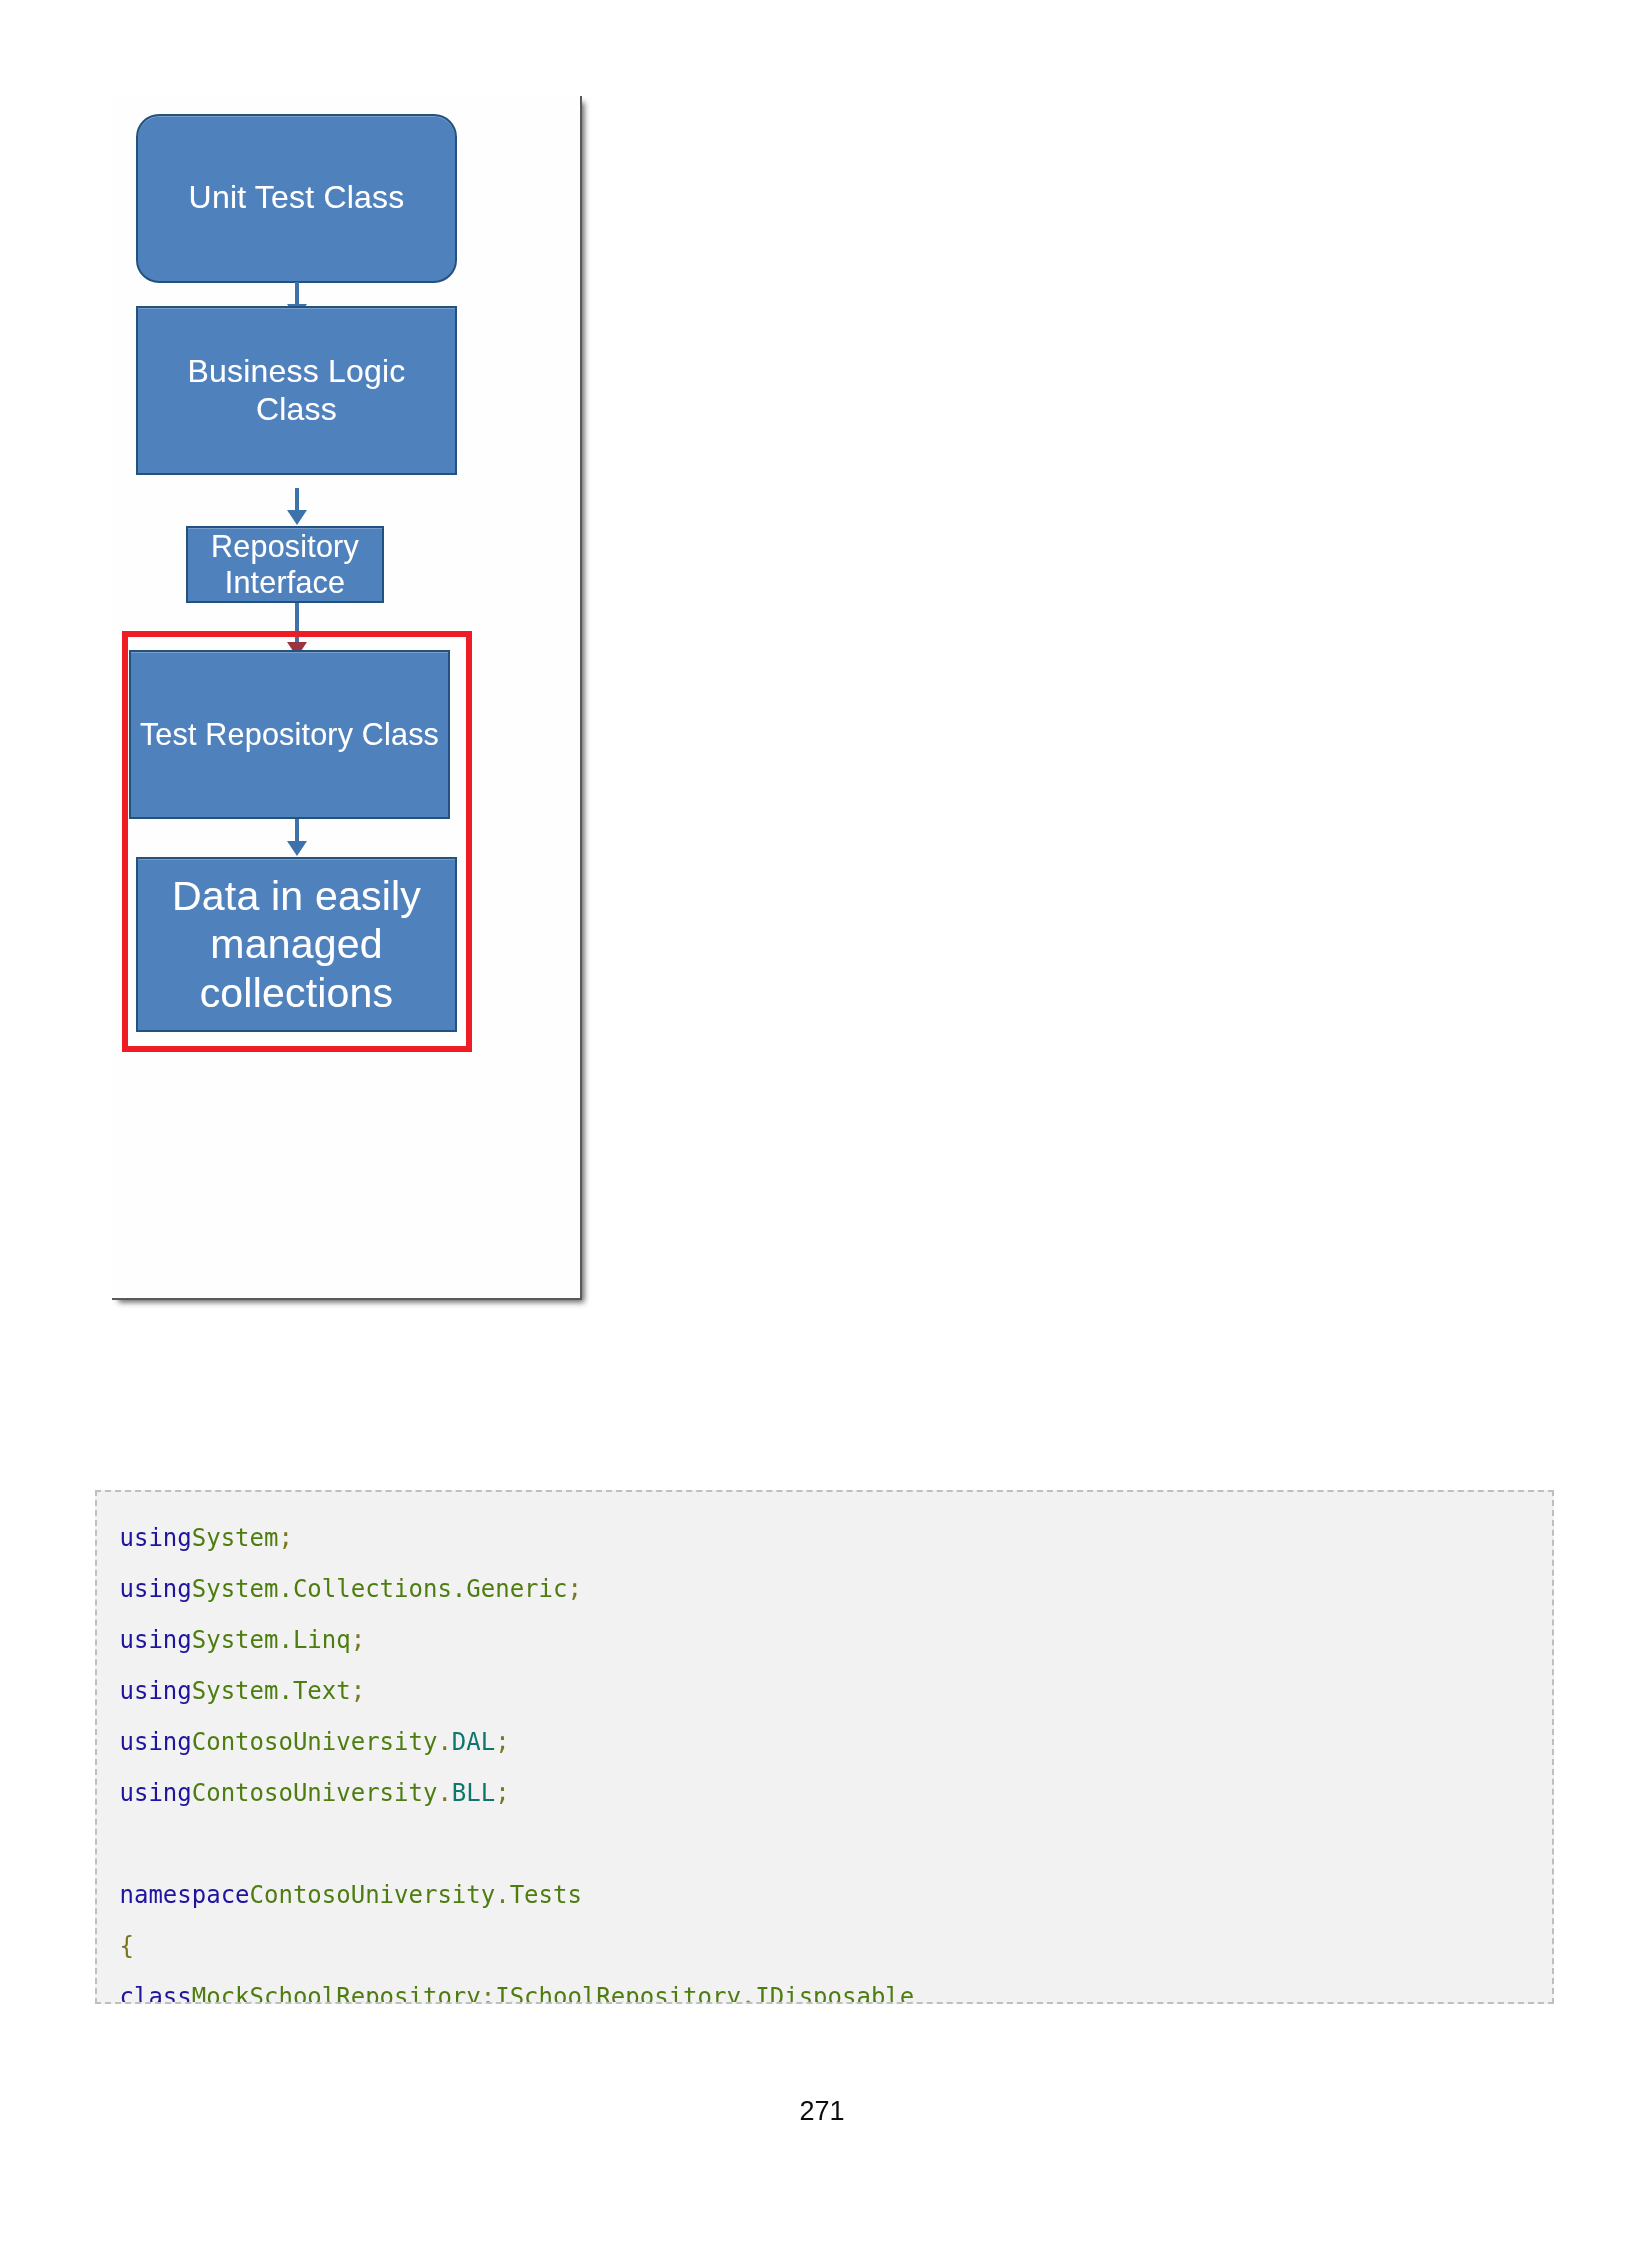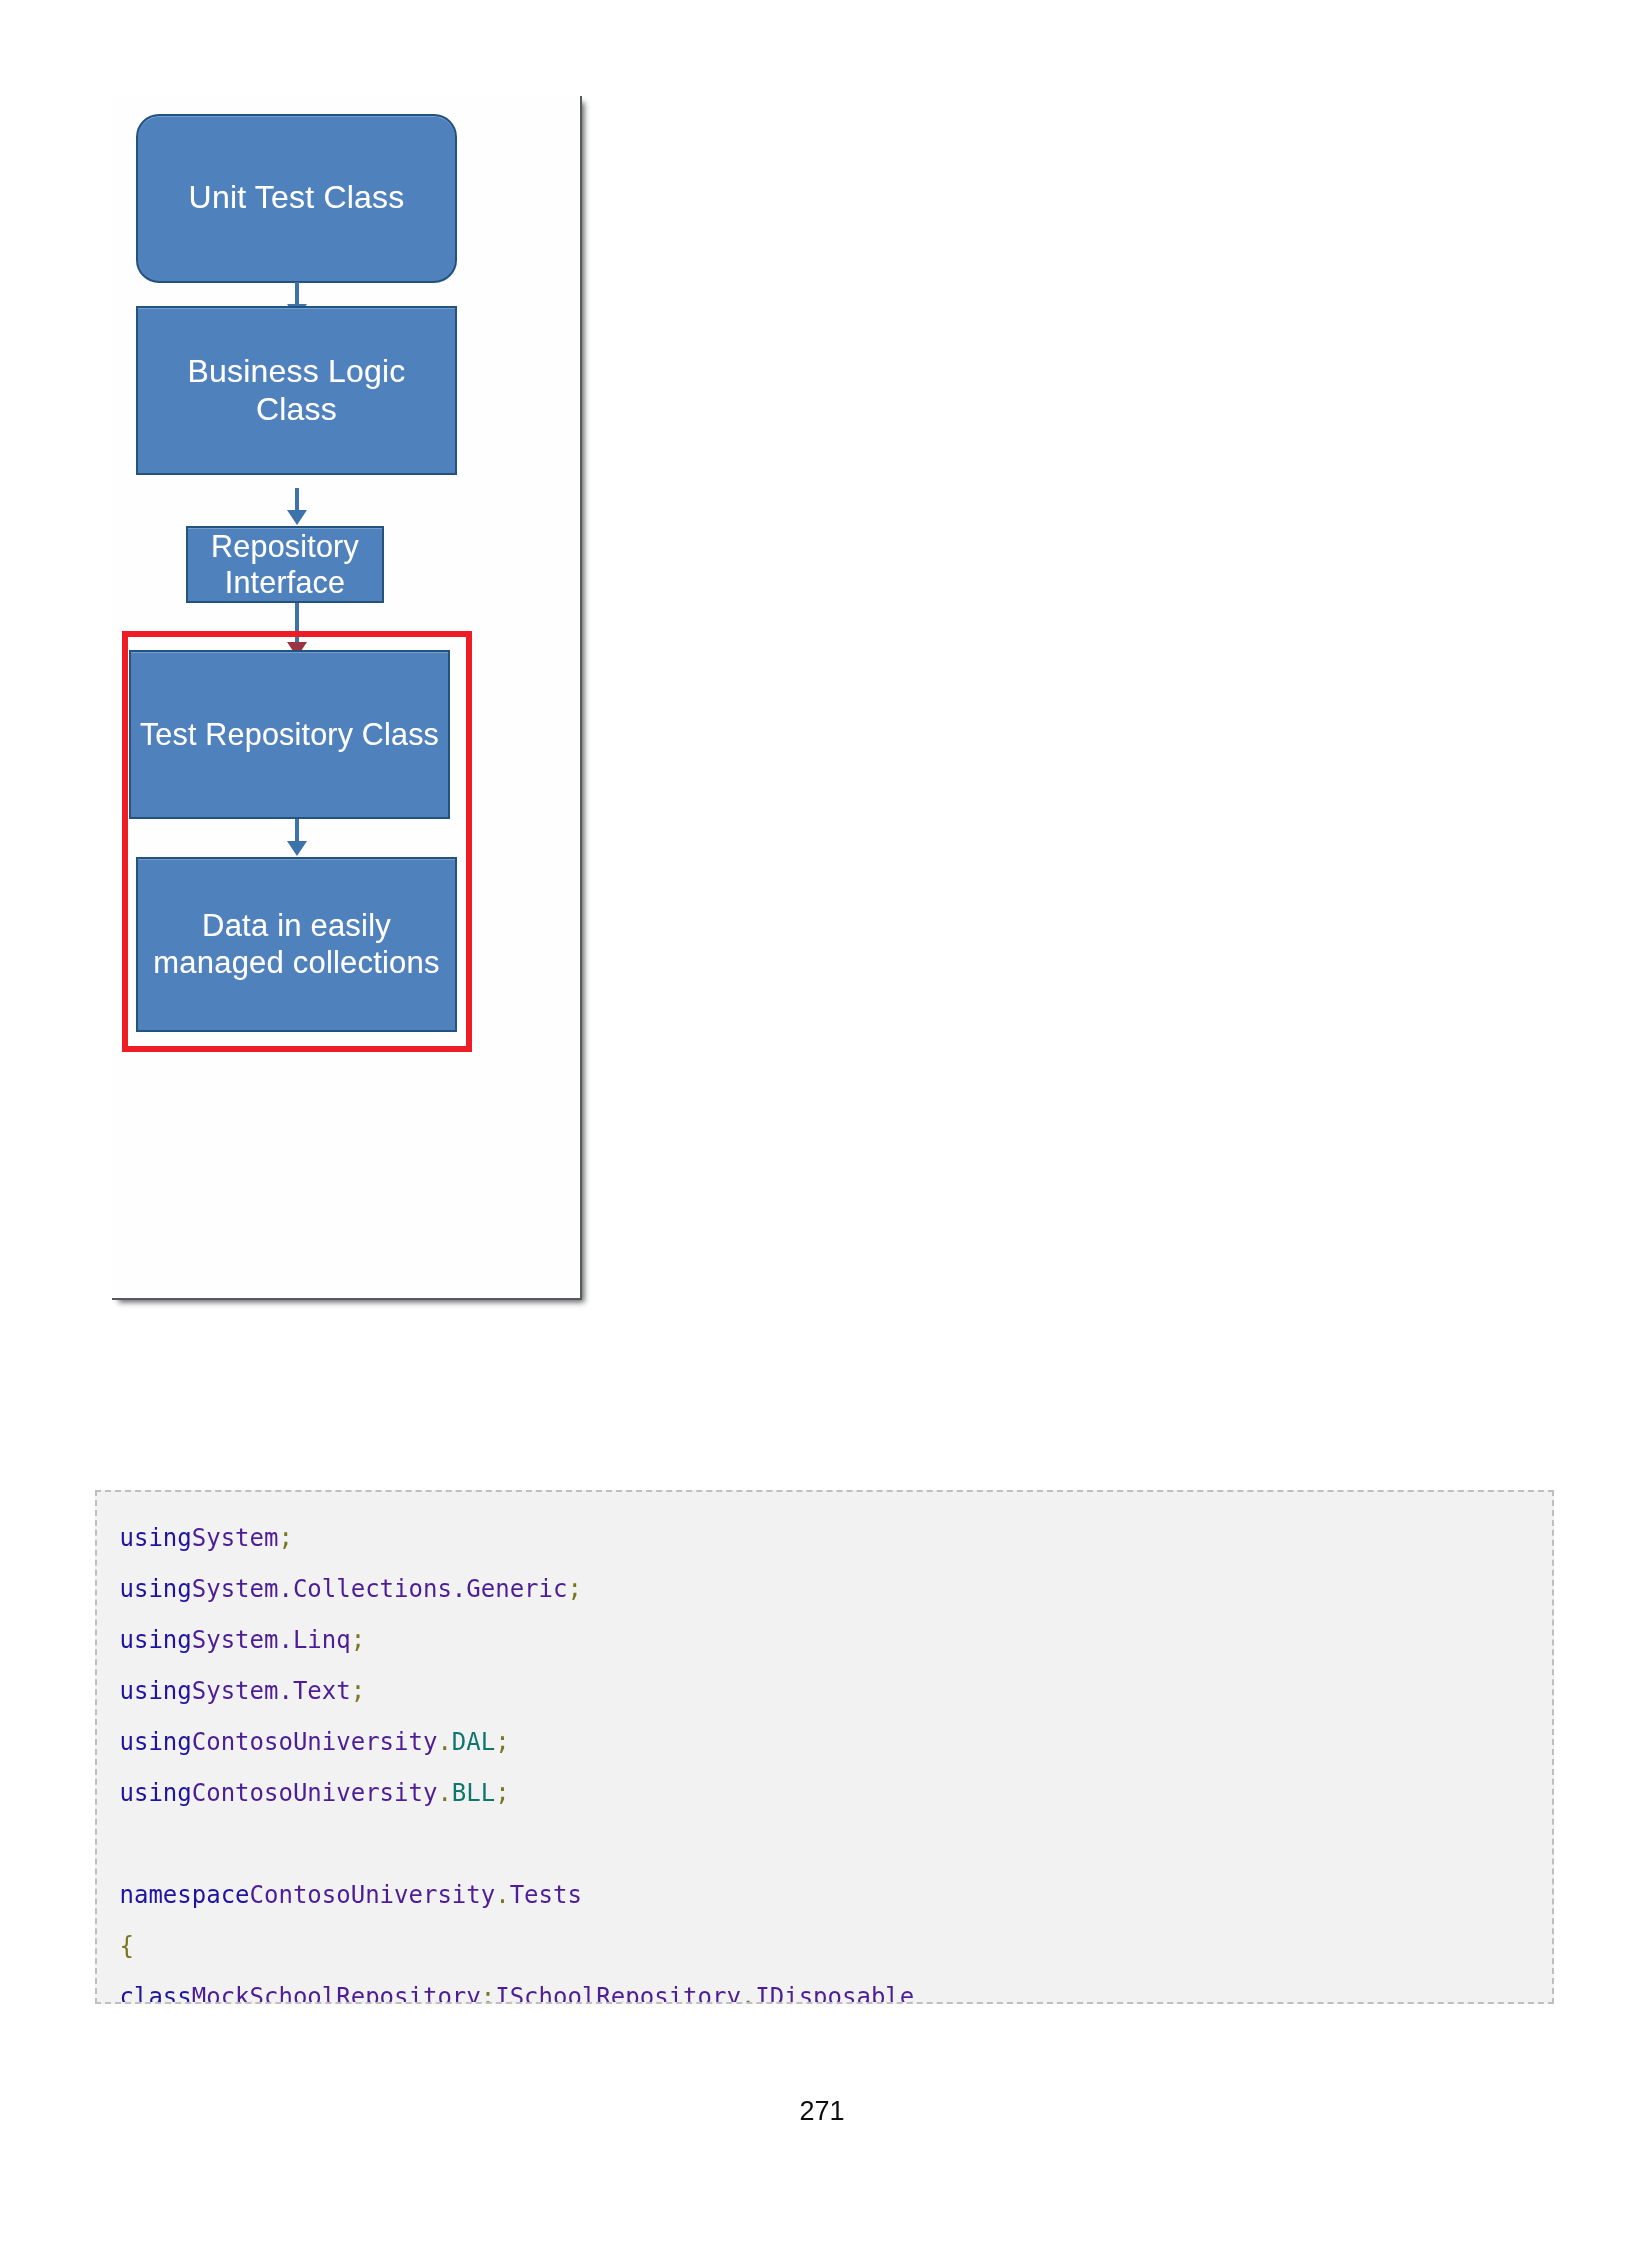--- a/index.html
+++ b/index.html
@@ -58,21 +58,21 @@
     letter-spacing: 0.2px;
     box-shadow: 0 0.8px 0 rgba(255,255,255,0.30) inset;
     text-shadow: 0 0 0.8px rgba(255,255,255,0.35);
   }
   .node-label { display: block; padding: 0 6.4px; }
 
   #node-unit-test      { left: 24px;  top: 17.7px;  width: 321px; height: 169px; font-size: 32px; border-radius: 23px; }
   #node-business-logic { left: 24px;  top: 210px; width: 321px; height: 169px; font-size: 32px; }
   #node-repo-interface { left: 74px; top: 430px; width: 198px; height: 77px;  font-size: 30.5px; }
   #node-test-repo      { left: 17px;  top: 554px; width: 321px; height: 169px; font-size: 30.5px; }
-  #node-collections    { left: 24px;  top: 761px; width: 321px; height: 175px; font-size: 31px; }
+  #node-collections    { left: 24px;  top: 761px; width: 321px; height: 175px; font-size: 41px; }
 
   
   .arrow {
     position: absolute;
     width: 0;
   }
   .arrow .shaft {
     position: absolute;
     left: 50%;
     top: 0;
@@ -148,21 +148,21 @@
     overflow: hidden;
   }
   .code-line {
     font-family: "DejaVu Sans Mono", monospace;
     font-size: 24px;
     line-height: 51px;
     white-space: pre;
     color: #1a1a1a;
   }
   .tok-kw    { color: #1f14a0; }
-  .tok-ns    { color: #4c1d95; }
+  .tok-ns    { color: #4d7c0f; }
   .tok-punct { color: #7a7620; }
   .tok-plain { color: #0f766e; }
   .code-blank { height: 51px; }
 
   
   #page-number {
     position: absolute;
     left: 0;
     top: 2096px;
     width: 1644px;

